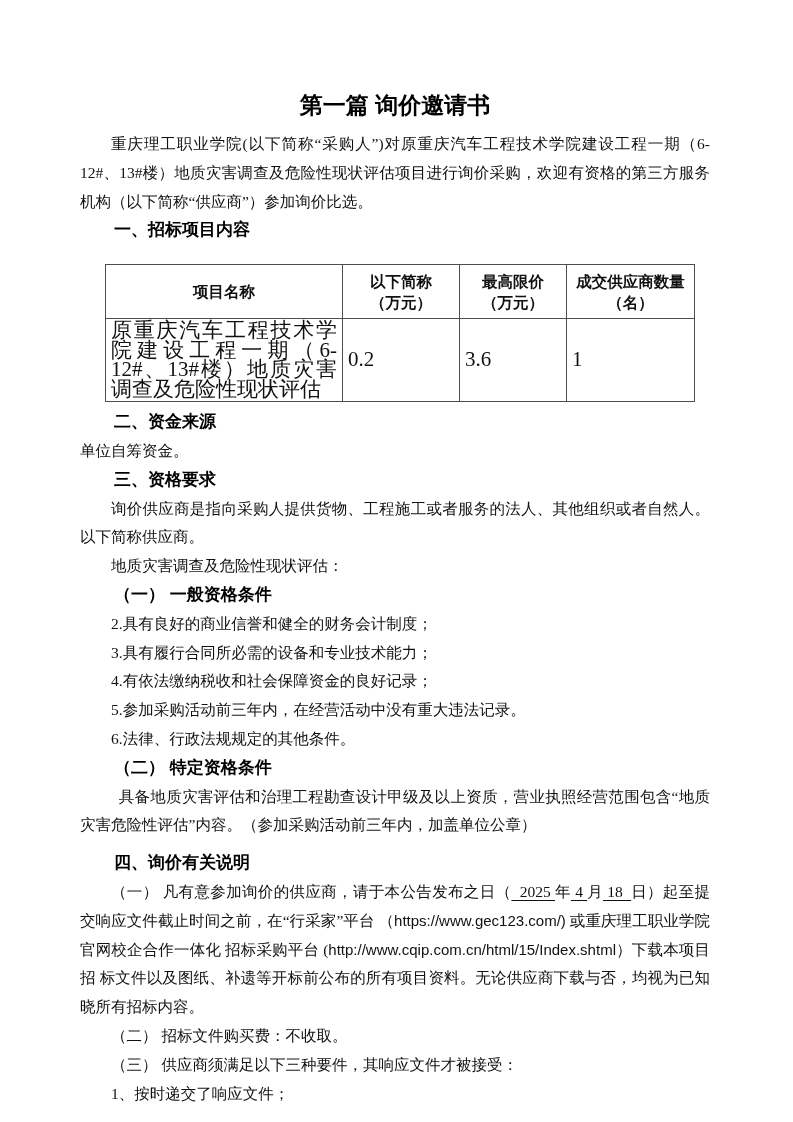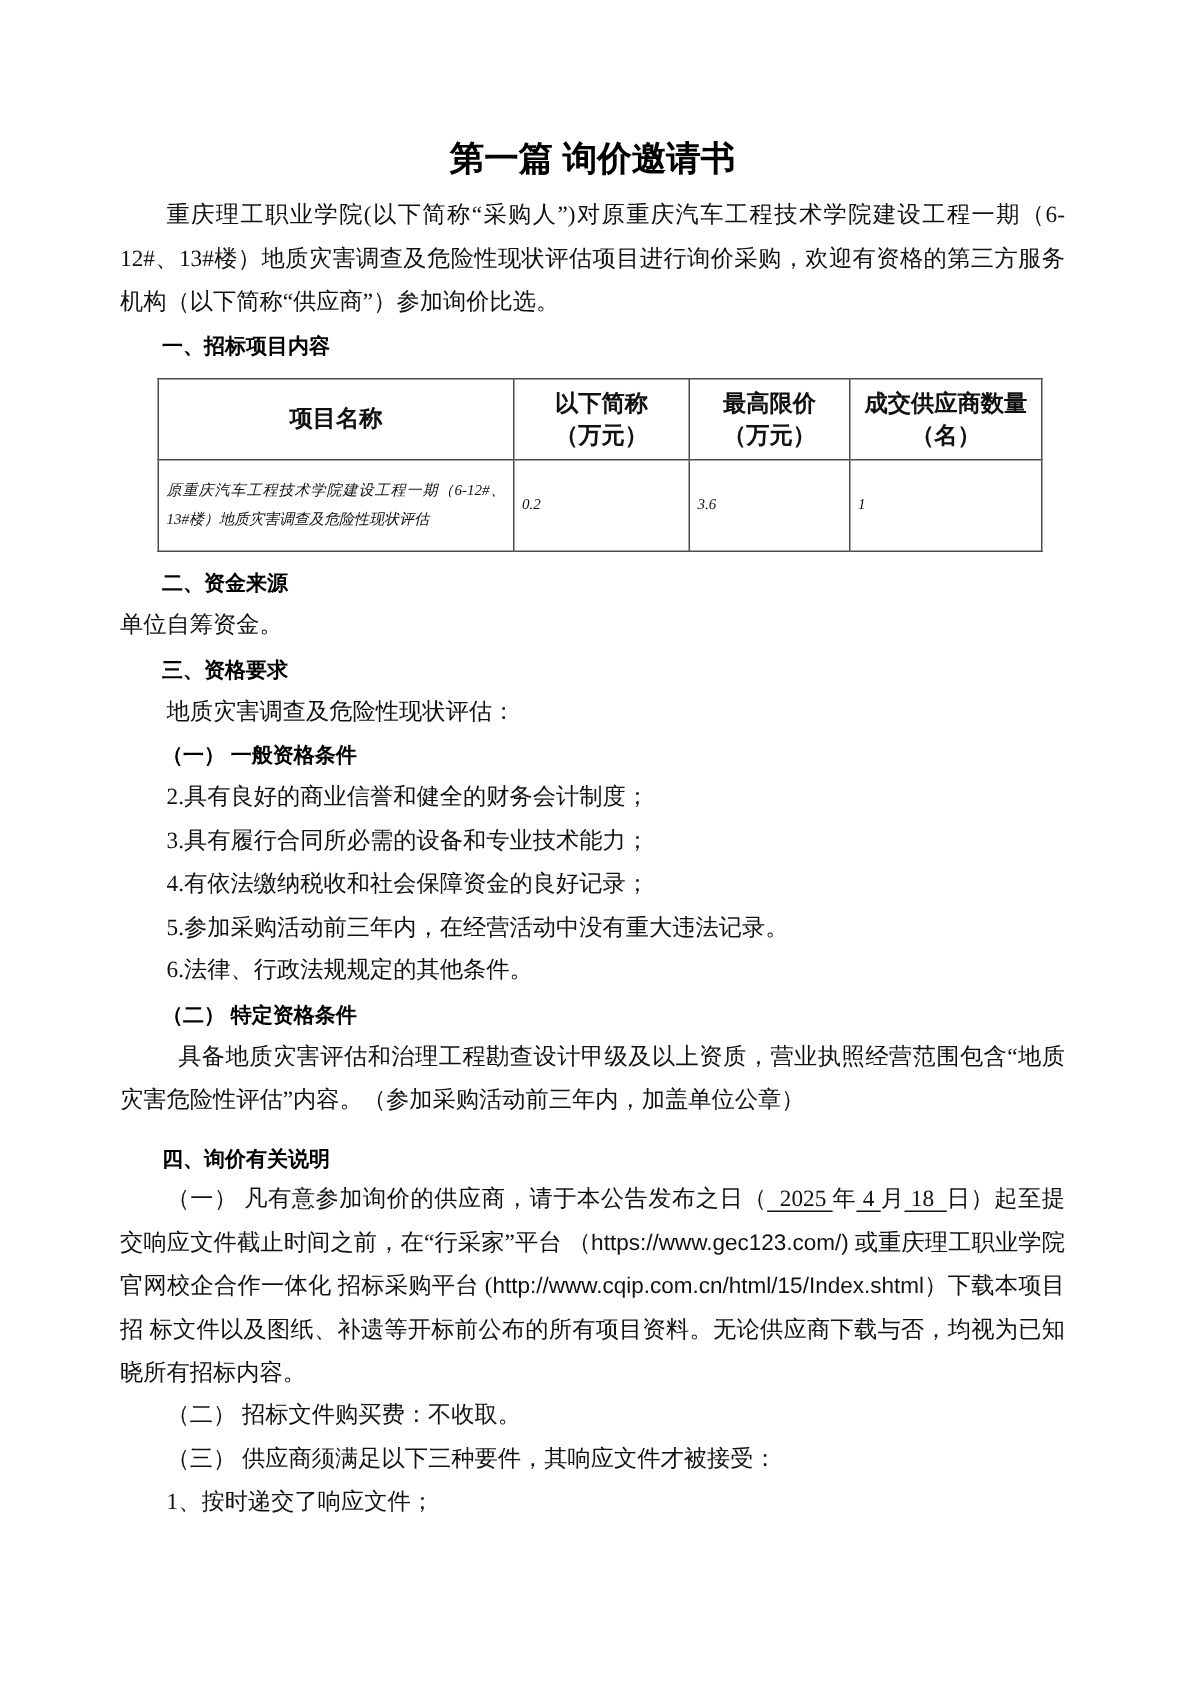--- a/index.html
+++ b/index.html
@@ -37,54 +37,53 @@
   .indent {
     text-indent: 2em;
   }
   .indent-lg {
     text-indent: 2.5em;
   }
   .heading {
     margin: 0;
     font-family: "Liberation Sans", "DejaVu Sans", sans-serif;
     font-weight: bold;
-    font-size: 14px;
+    font-size: 17px;
     line-height: 28.8px;
     text-indent: 2em;
     text-align: left;
     color: #000000;
   }
   .heading-sec4 {
     margin-top: 9px;
   }
   table.project-table {
     border-collapse: collapse;
     table-layout: fixed;
-    margin: 7px 0 6px 25px;
+    margin: 19px 0 6px 25px;
     width: 589px;
   }
   table.project-table th,
   table.project-table td {
     border: 1px solid #4d4d4d;
     box-sizing: border-box;
     padding: 2px 5px;
     vertical-align: middle;
   }
   table.project-table th {
     font-family: "Liberation Sans", "DejaVu Sans", sans-serif;
     font-weight: bold;
     font-size: 15.5px;
     line-height: 21px;
     text-align: center;
     height: 54px;
   }
   table.project-table td {
-    font-size: 10px;
+    font-size: 21px;
     height: 61px;
-    font-style: italic;
   }
   td.cell-project-name {
     line-height: 19.5px;
     text-align: justify;
   }
   td.cell-number {
     line-height: 19.5px;
   }
   .u {
     text-decoration: underline;
@@ -138,20 +137,21 @@
       <td class="cell-number">3.6</td>
       <td class="cell-number">1</td>
     </tr>
   </tbody>
     </table>
 
   <h2 class="heading">二、资金来源</h2>
   <p>单位自筹资金。</p>
 
   <h2 class="heading">三、资格要求</h2>
+  <p class="indent">询价供应商是指向采购人提供货物、工程施工或者服务的法人、其他组织或者自然人。以下简称供应商。</p>
   <p class="indent">地质灾害调查及危险性现状评估：</p>
 
   <h2 class="heading">（一） 一般资格条件</h2>
   <p class="indent">2.具有良好的商业信誉和健全的财务会计制度；</p>
   <p class="indent">3.具有履行合同所必需的设备和专业技术能力；</p>
   <p class="indent">4.有依法缴纳税收和社会保障资金的良好记录；</p>
   <p class="indent">5.参加采购活动前三年内，在经营活动中没有重大违法记录。</p>
   <p class="indent">6.法律、行政法规规定的其他条件。</p>
 
   <h2 class="heading">（二） 特定资格条件</h2>

